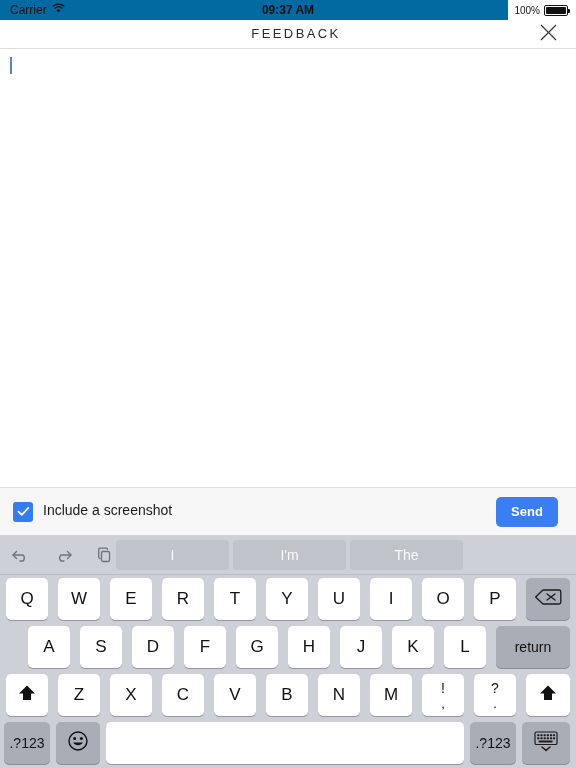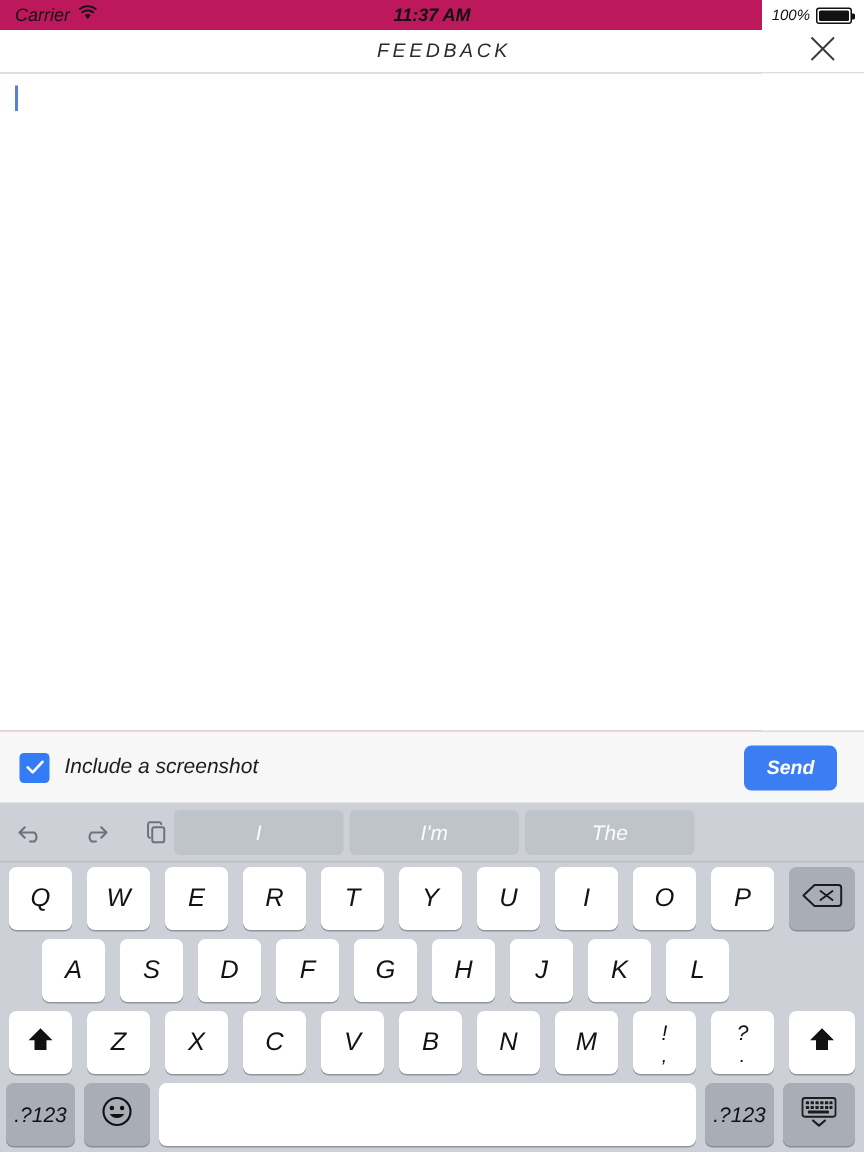--- a/index.html
+++ b/index.html
@@ -3,21 +3,21 @@
 <meta charset="utf-8">
 <style>
   * { box-sizing: border-box; margin: 0; padding: 0; }
   html, body {
     width: 576px; height: 768px;
     font-family: "Liberation Sans", sans-serif;
     background: #ffffff;
     overflow: hidden;
     -webkit-font-smoothing: antialiased;
   }
-  .screen { position: relative; width: 508px; height: 768px; background: #be185d; font-style: italic; }
+  .screen { position: relative; width: 508px; height: 768px; background: #0369a1; }
 
   
   .statusbar {
     position: absolute; top: 0; left: 0; width: 576px; height: 20px;
     display: flex; align-items: center; font-size: 12px; color: #111;
   }
   .status-left { position: absolute; left: 10px; display: flex; align-items: center; gap: 5px; }
   .status-center { position: absolute; left: 0; width: 576px; text-align: center; font-weight: bold; font-size: 12px; }
   .status-right { position: absolute; right: 8px; display: flex; align-items: center; gap: 4px; font-size: 10px; }
   .batt-shell {
@@ -114,21 +114,21 @@
     <div class="status-left">
       <span>Carrier</span>
       <span>
         <svg width="13" height="11" viewBox="0 0 13 11">
           <path d="M6.5 9.6 L4.5 7.1 A3.3 3.3 0 0 1 8.5 7.1 Z" fill="#111"></path>
           <path d="M2.9 5.2 A5.6 5.6 0 0 1 10.1 5.2" stroke="#111" stroke-width="1.2" fill="none" stroke-linecap="round"></path>
           <path d="M1.2 3.0 A8.2 8.2 0 0 1 11.8 3.0" stroke="#111" stroke-width="1.2" fill="none" stroke-linecap="round"></path>
         </svg>
       </span>
     </div>
-    <div class="status-center">11:37 AM</div>
+    <div class="status-center">09:37 AM</div>
     <div class="status-right">
       <span>100%</span>
       <span class="batt-shell">
         <span class="batt-fill"></span>
       </span>
     </div>
   </div>
 
   <div class="navbar">
     <div class="nav-title">FEEDBACK</div>
@@ -214,20 +214,21 @@
     <div class="krow">
       <div class="key" style="left:28px;width:42px;">A</div>
       <div class="key" style="left:80px;width:42px;">S</div>
       <div class="key" style="left:132px;width:42px;">D</div>
       <div class="key" style="left:184px;width:42px;">F</div>
       <div class="key" style="left:236px;width:42px;">G</div>
       <div class="key" style="left:288px;width:42px;">H</div>
       <div class="key" style="left:340px;width:42px;">J</div>
       <div class="key" style="left:392px;width:42px;">K</div>
       <div class="key" style="left:444px;width:42px;">L</div>
+      <div class="key dark func" style="left:496px;width:74px;">return</div>
     </div>
 
     <div class="krow">
       <div class="key" style="left:6px;width:42px;">
         <span>
           <svg width="20" height="20" viewBox="0 0 20 20">
             <path d="M10 2.5 L18 10.5 H14 V17 H6 V10.5 H2 Z" fill="#111"></path>
           </svg>
         </span>
       </div>

